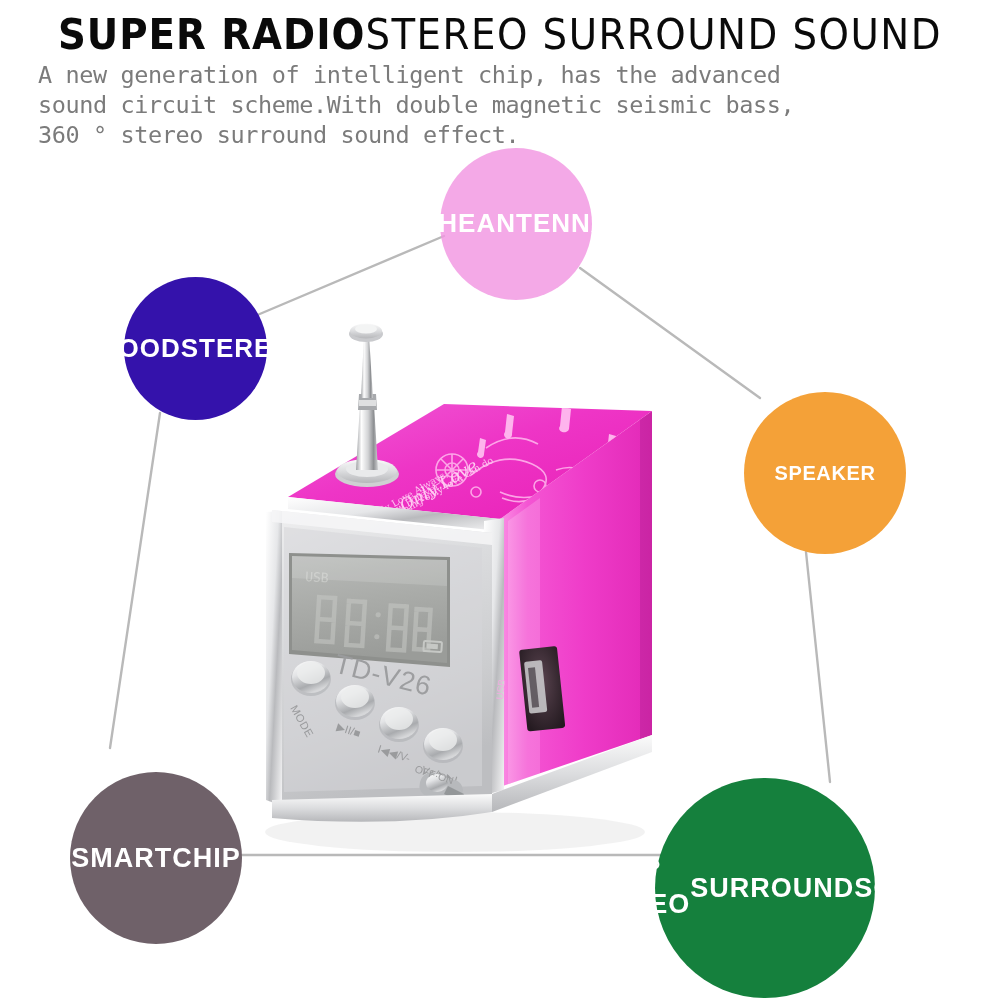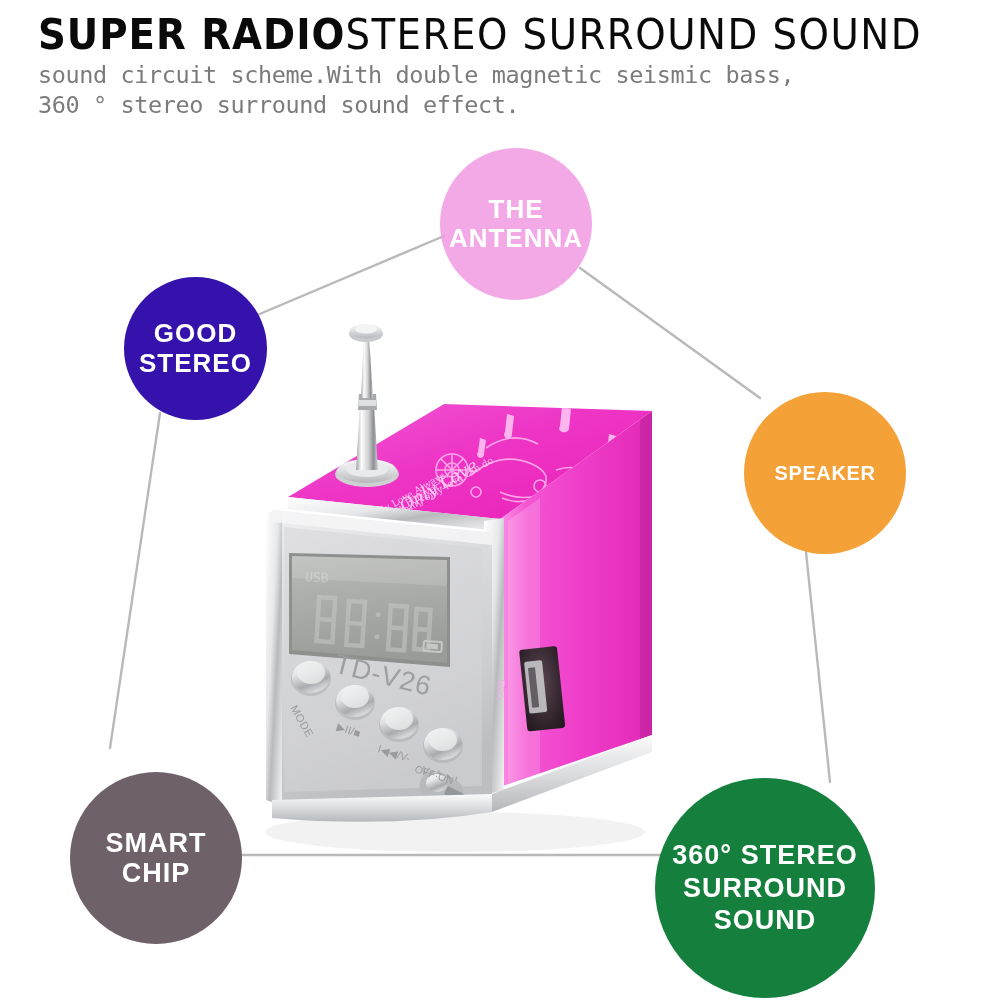--- a/index.html
+++ b/index.html
@@ -13,36 +13,36 @@
   .stage{position:absolute;inset:0;}
 
   
   .header{position:absolute;left:38px;top:8px;width:930px;}
   .title-line{
     white-space:nowrap;
     font-family:"DejaVu Sans Condensed","Liberation Sans",sans-serif;
     font-size:43px;line-height:52px;color:#0a0a0a;
     letter-spacing:.5px;
   }
-  .title-strong{font-weight:700;letter-spacing:1px;}
+  .title-strong{font-weight:700;letter-spacing:1px;margin-left:20px;}
   .title-light{font-weight:400;letter-spacing:1.5px;}
   .subtitle{
     font-family:"DejaVu Sans Mono","Liberation Mono",monospace;
     font-size:23.5px;line-height:29px;color:#7b7b7b;
     letter-spacing:-0.4px;white-space:nowrap;
   }
   .subtitle div{margin-top:1px;}
 
   
   .lines{position:absolute;inset:0;pointer-events:none;}
 
   
   .callout{
     position:absolute;border-radius:50%;
-    display:flex;flex-direction:column;align-items:center;justify-content:center;
+    display:flex;flex-direction:row;align-items:center;justify-content:center;
     text-align:center;color:#ffffff;
     font-family:"Liberation Sans",sans-serif;font-weight:700;
     letter-spacing:.5px;
     box-sizing:border-box;
   }
   .callout span{display:block;line-height:1.12;}
 
   #callout-antenna{
     left:440px;top:148px;width:152px;height:152px;
     background:rgba(241,150,226,0.82);
@@ -74,20 +74,21 @@
   .product{position:absolute;left:0;top:0;width:1001px;height:1001px;}
 </style>
 </head>
 <body>
 
 <div class="stage">
 
   <div class="header">
     <div class="title-line"><span class="title-strong">SUPER RADIO</span><span class="title-light">STEREO SURROUND SOUND</span></div>
     <div class="subtitle">
+      <div>A new generation of intelligent chip, has the advanced</div>
       <div>sound circuit scheme.With double magnetic seismic bass,</div>
       <div>360 °  stereo surround sound effect.</div>
     </div>
   </div>
 
   <svg class="lines" width="1001" height="1001" viewBox="0 0 1001 1001">
     <g stroke="#b9b9b9" stroke-width="2.4" fill="none" stroke-linecap="round">
       <line x1="255" y1="316" x2="444" y2="236"></line>
       <line x1="580" y1="268" x2="760" y2="398"></line>
       <line x1="160" y1="413" x2="110" y2="748"></line>

